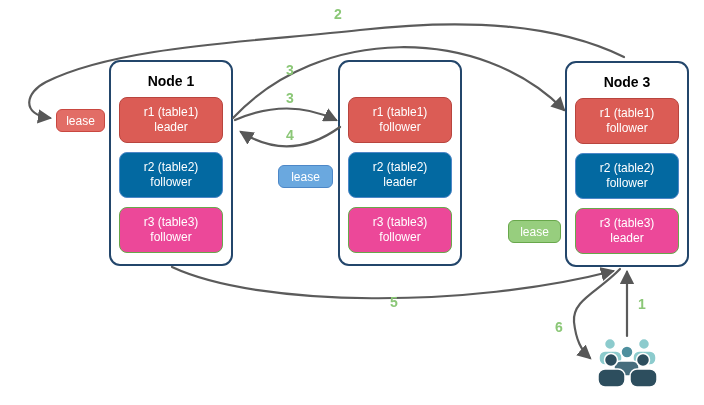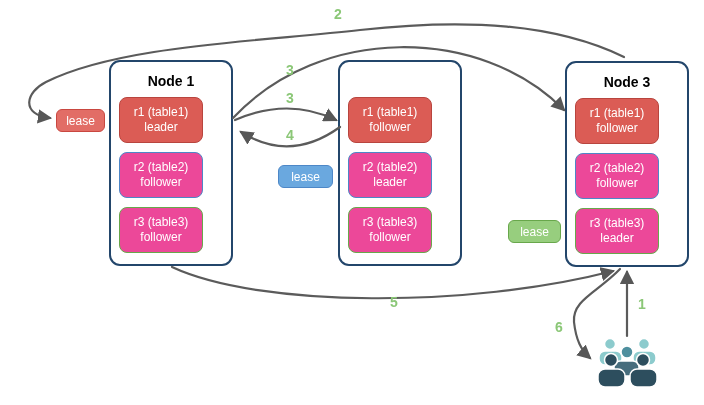--- a/index.html
+++ b/index.html
@@ -8,29 +8,29 @@
 
   .overlay { position:absolute; left:0; top:0; pointer-events:none; z-index:5; }
 
   .node { position:absolute; width:124px; height:206px; background:#fff;
           border:2px solid #23466b; border-radius:11px; box-sizing:border-box; z-index:2; }
   #node1 { left:109px; top:60px; }
   #node2 { left:338px; top:60px; }
   #node3 { left:565px; top:61px; }
   .node-title { text-align:center; font-weight:bold; font-size:14px; color:#000; margin-top:11px; }
 
-  .replica { position:absolute; left:8px; width:84px; height:46px; border-radius:8px;
+  .replica { position:absolute; left:8px; width:104px; height:46px; border-radius:8px;
              color:#fff; font-size:12px; display:flex; flex-direction:column;
              align-items:center; justify-content:center; line-height:1.25; text-align:center;
              border:1.5px solid transparent; box-sizing:border-box; }
   .replica.pos1 { top:35px; }
   .replica.pos2 { top:90px; }
   .replica.pos3 { top:145px; }
   .red   { background:#db5c55; border-color:#b8453e; }
-  .blue  { background:#ec4899; border-color:#4d87c7; }
+  .blue  { background:#0369a1; border-color:#4d87c7; }
   .green { background:#ec4899; border-color:#68a74b; }
 
   .lease { position:absolute; color:#fff; font-size:12px; border-radius:6px;
            display:flex; align-items:center; justify-content:center;
            box-sizing:border-box; z-index:3; border:1.5px solid; }
   #lease-1 { left:56px;  top:109px; width:49px; height:23px; background:#e26d66; border-color:#c94740; }
   #lease-2 { left:278px; top:165px; width:55px; height:23px; background:#6aa8df; border-color:#4d87c7; }
   #lease-3 { left:508px; top:220px; width:53px; height:23px; background:#97ce7e; border-color:#68a74b; }
 
   .num { position:absolute; font-weight:bold; font-size:14px; color:#8bc777;

